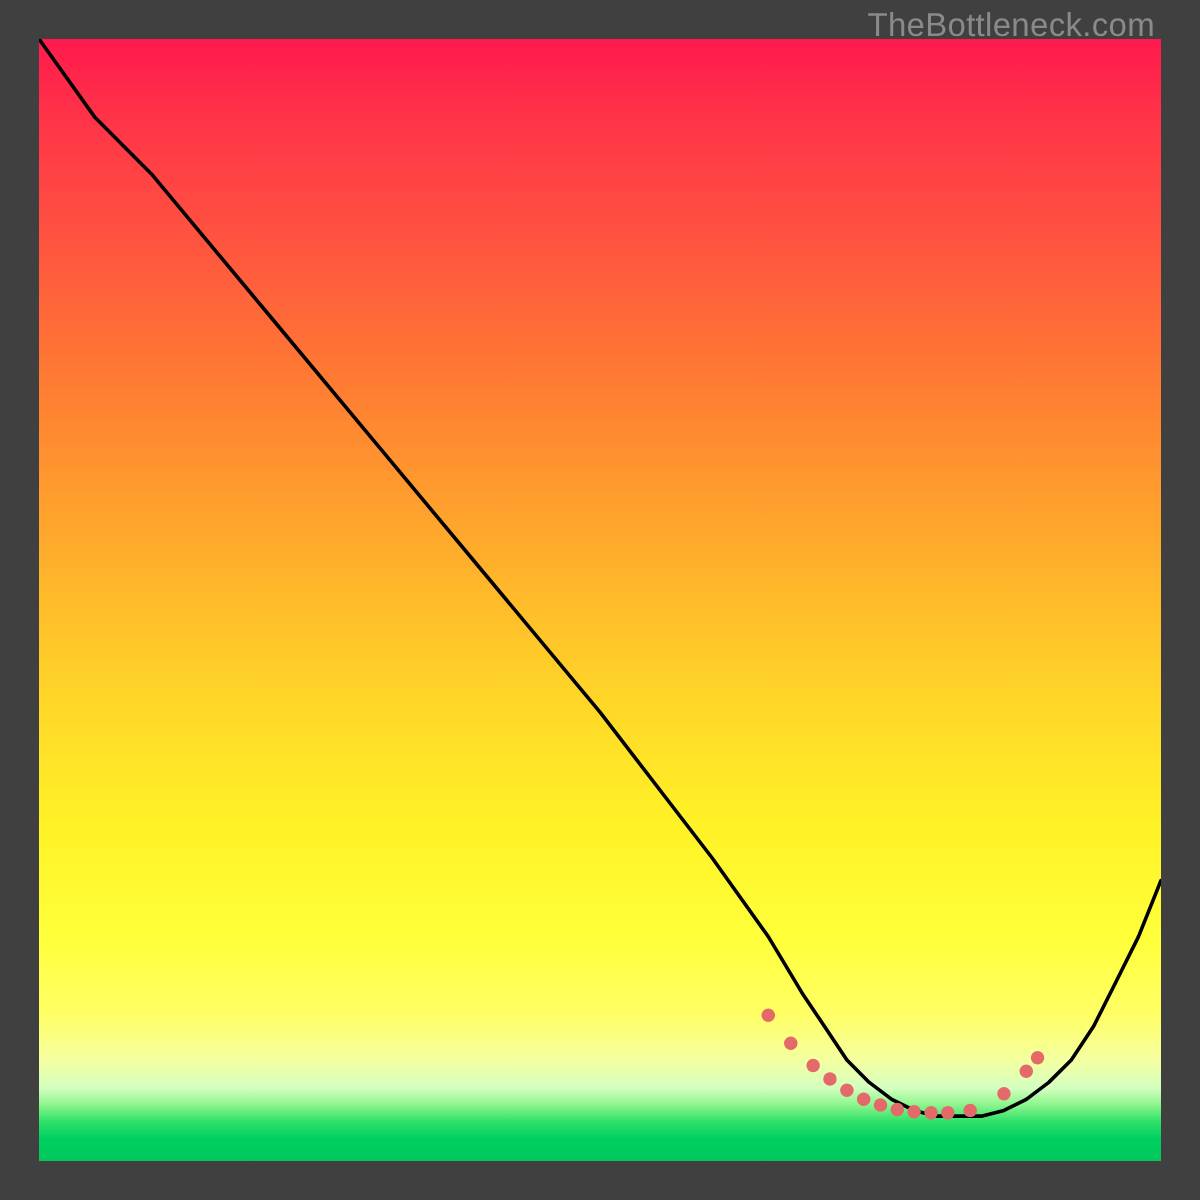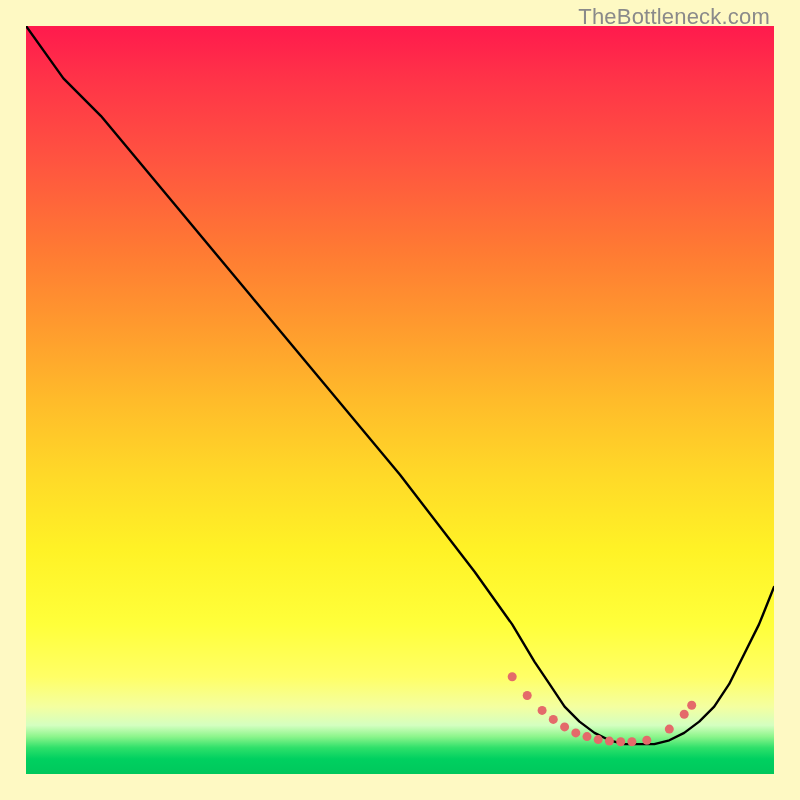--- a/index.html
+++ b/index.html
@@ -8,21 +8,21 @@
     width: 800px;
     height: 800px;
     background: #000;
     overflow: hidden;
     font-family: Arial, Helvetica, sans-serif;
   }
   .frame {
     position: relative;
     width: 800px;
     height: 800px;
-    background: #fef9c3;
+    background: #404040;
   }
   .plot {
     position: absolute;
     left: 26px;
     top: 26px;
     width: 748px;
     height: 748px;
     
     background:
       linear-gradient(

